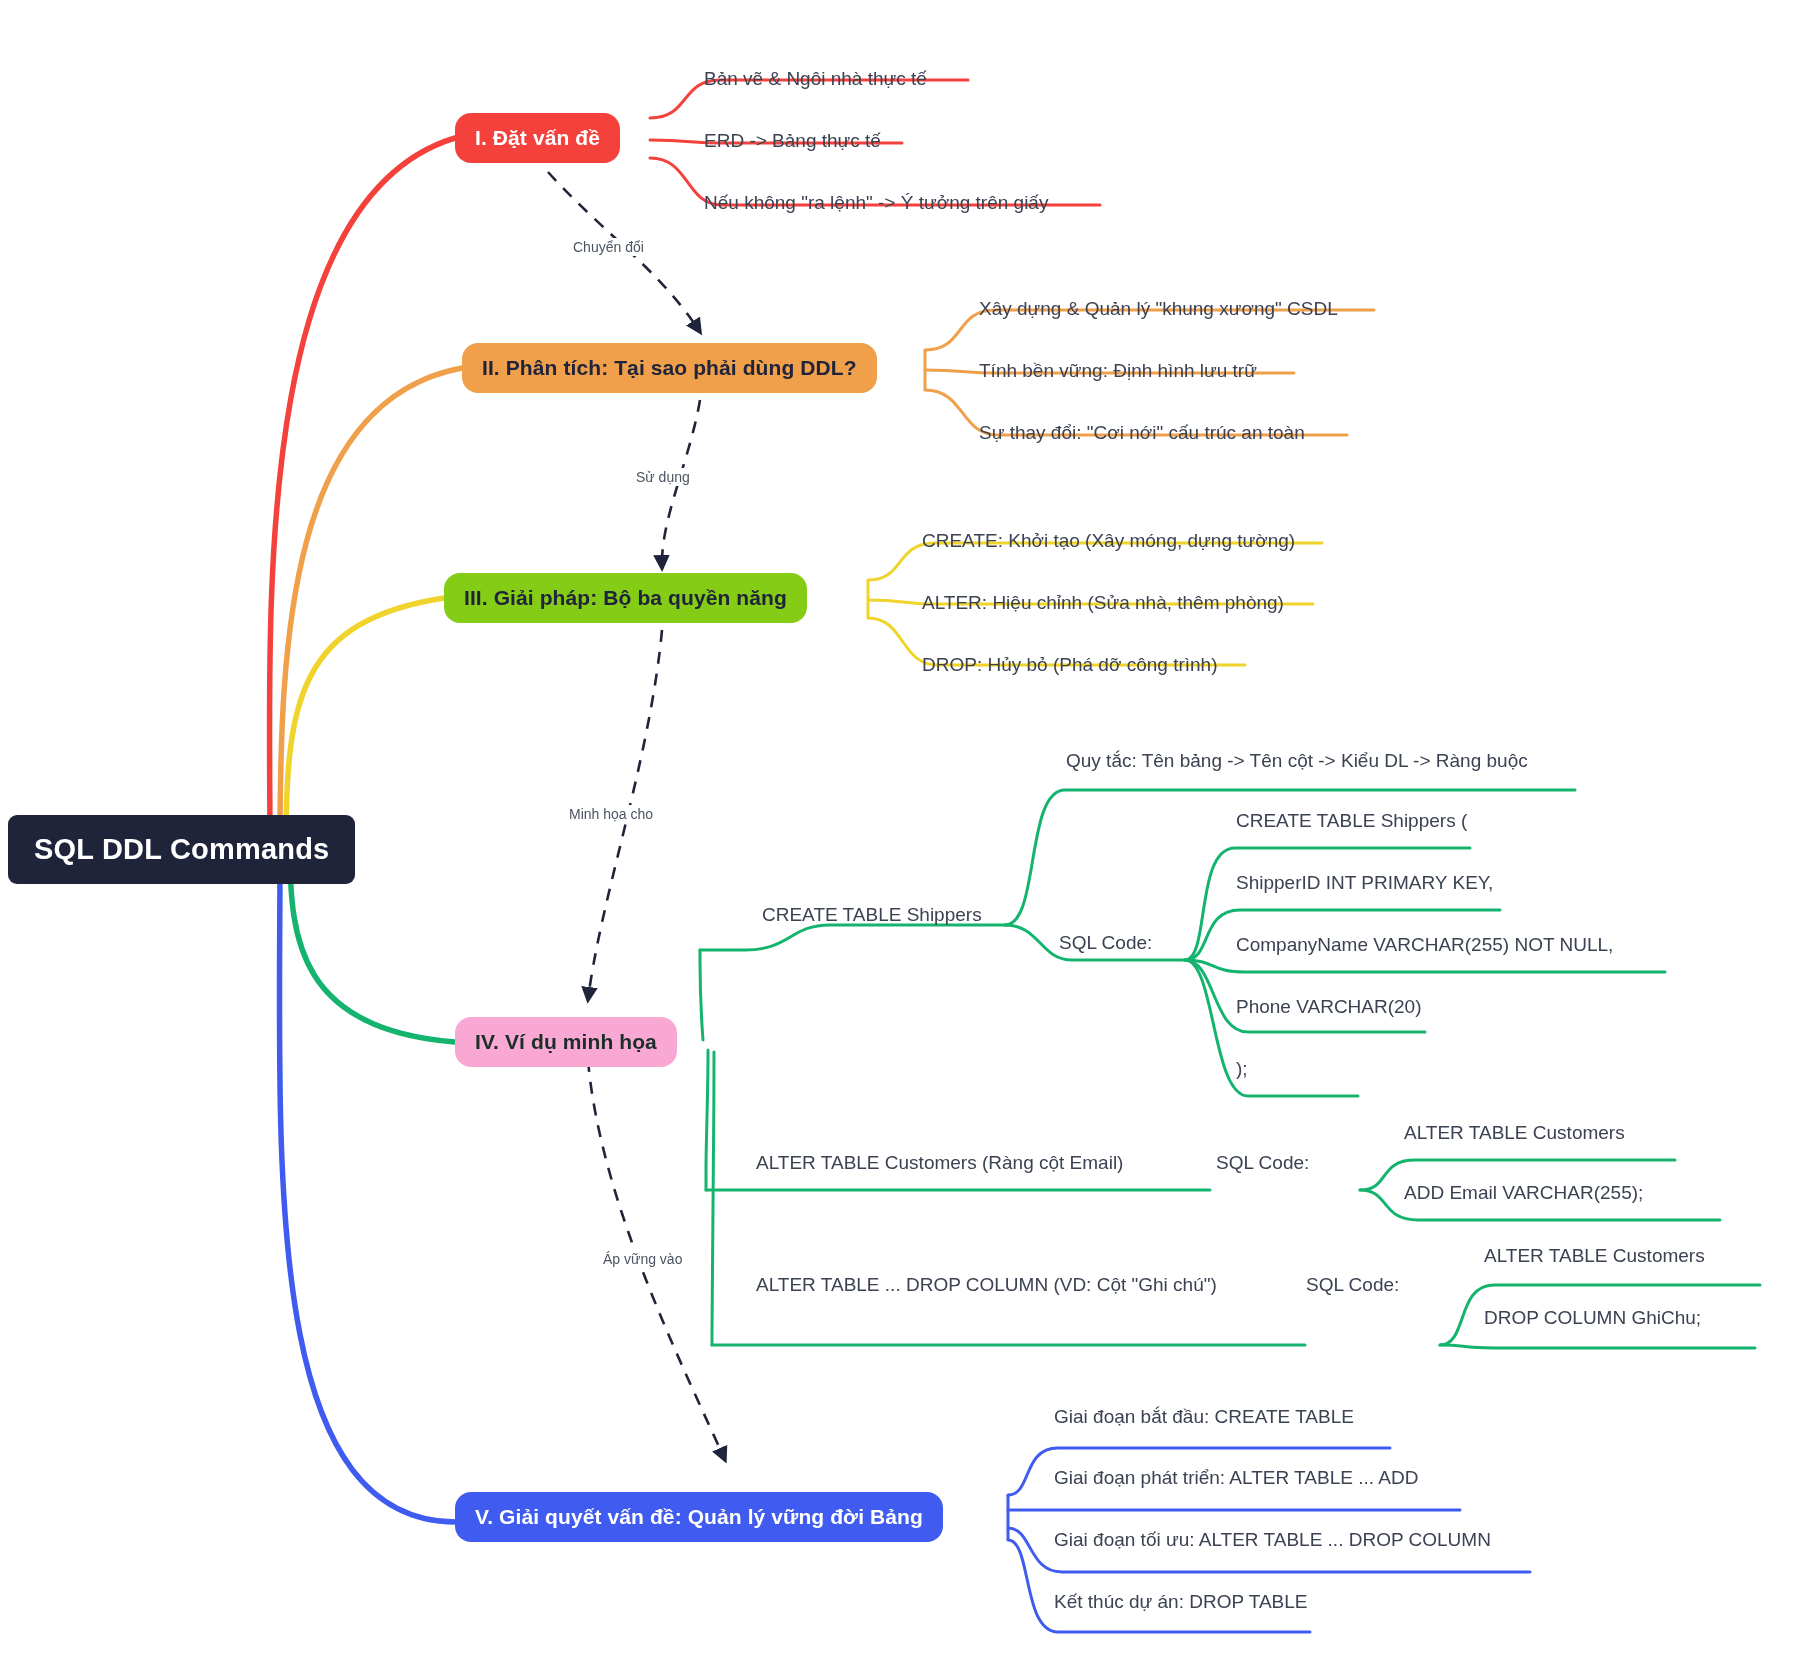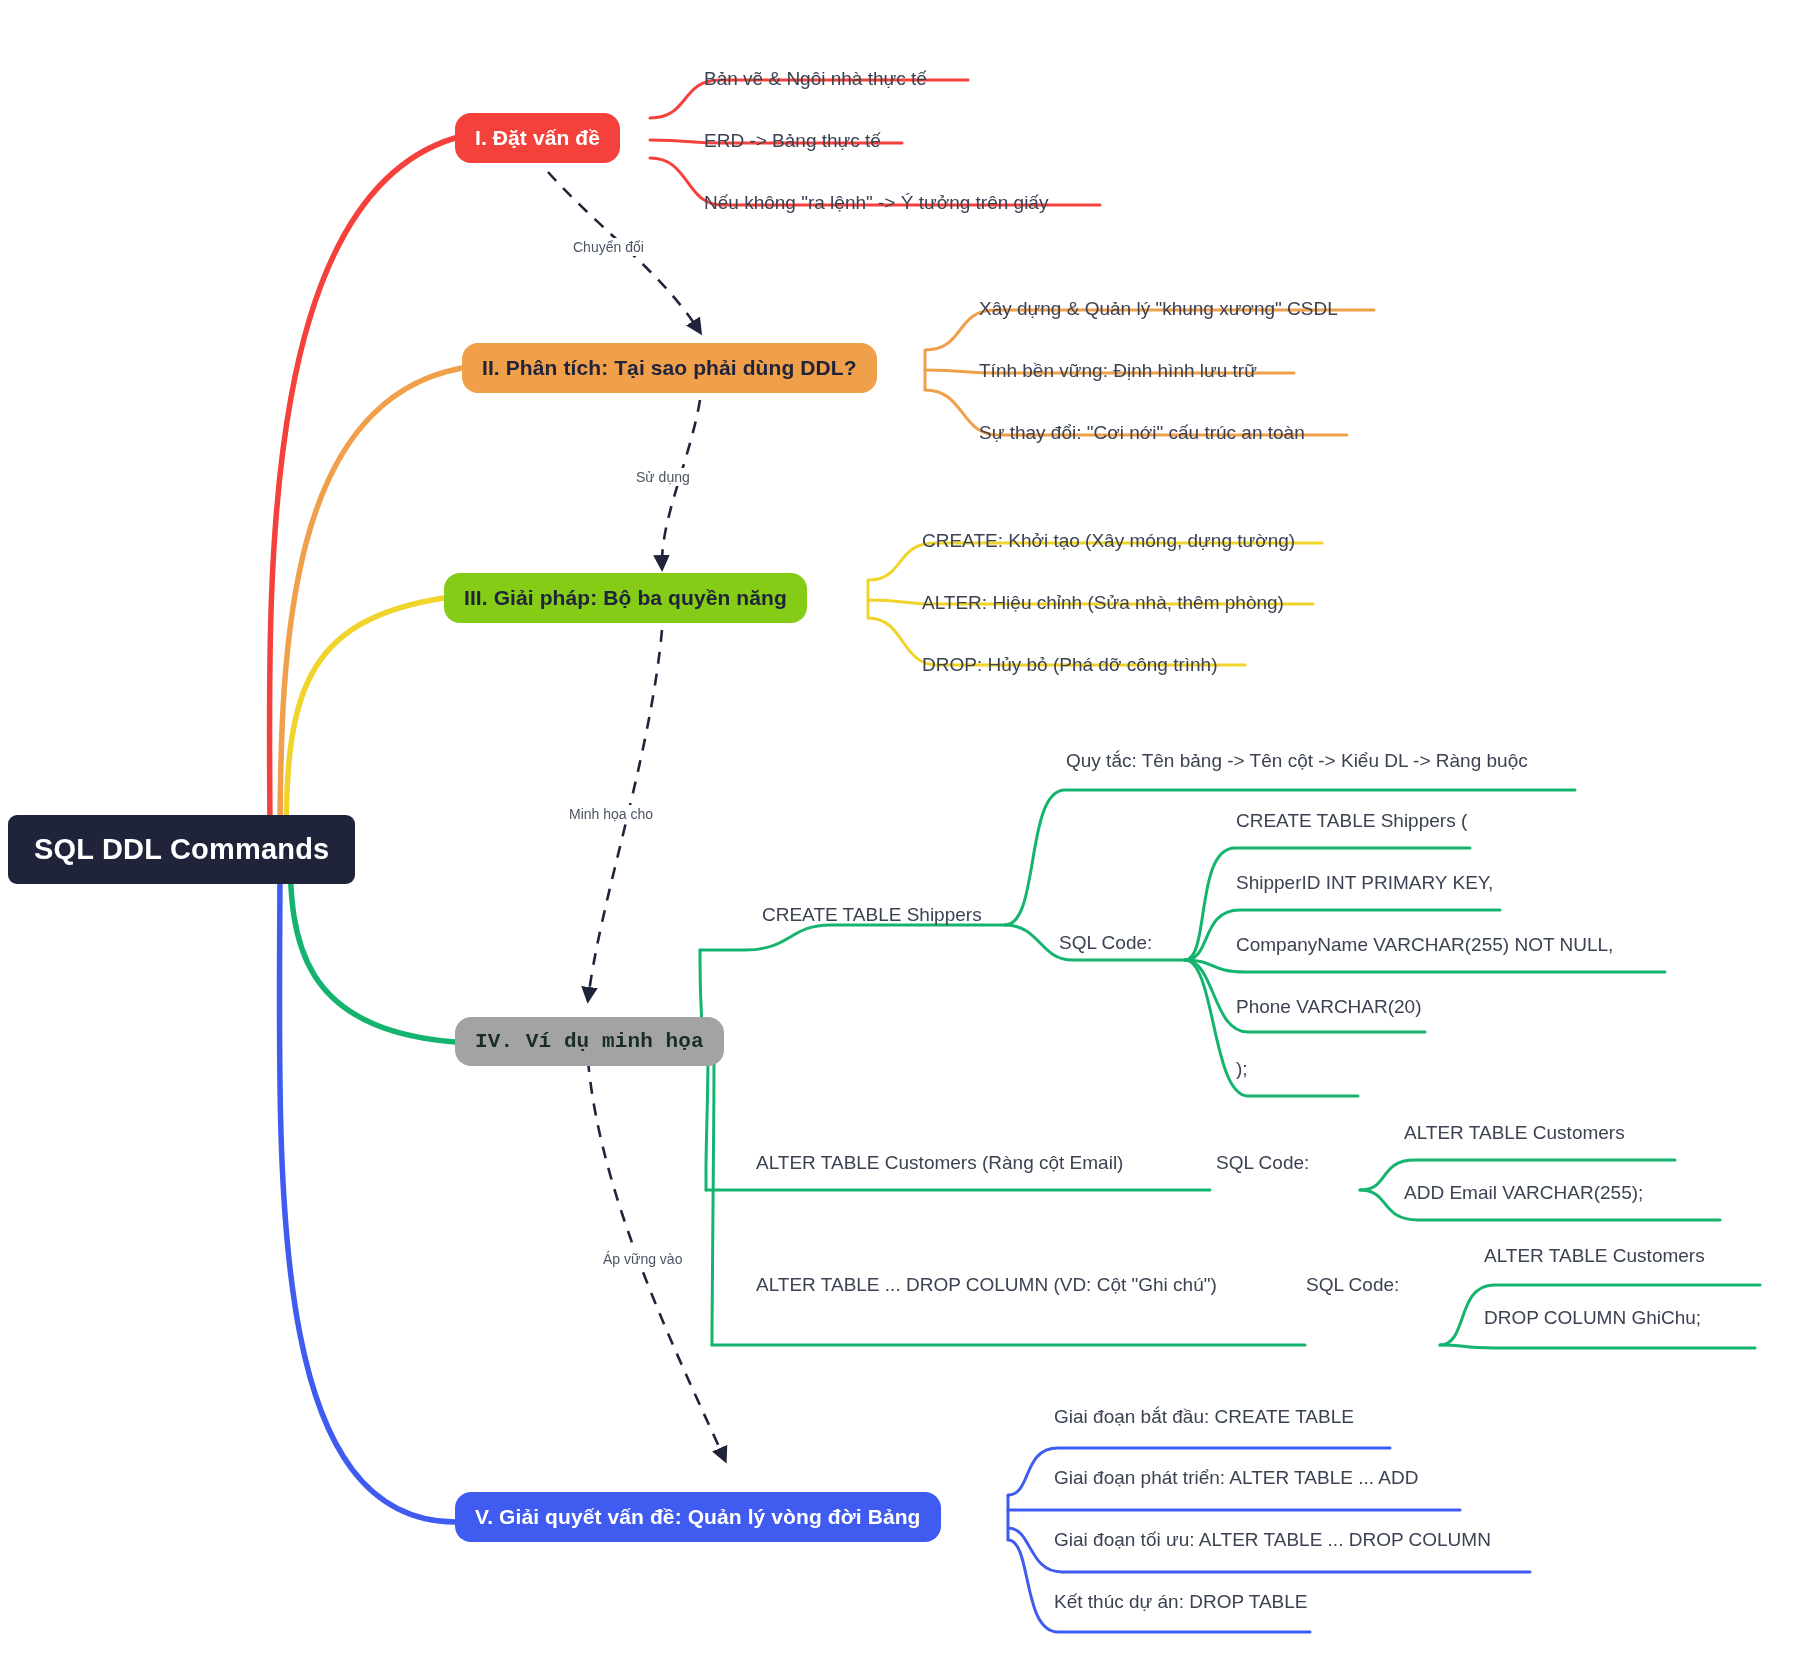--- a/index.html
+++ b/index.html
@@ -45,21 +45,21 @@
     color: #1f2937;
     font-size: 21px;
     font-weight: bold;
     border-radius: 16px;
     padding: 13px 20px;
     letter-spacing: 0.1px;
   }
   .branch-red    { background: #f5413b; color: #ffffff; }
   .branch-orange { background: #f0a04b; color: #20243a; }
   .branch-yellow { background: #84cc16; color: #20243a; }
-  .branch-green  { background: #a3a3a3; color: #1a2e28; font-family: Liberation Mono, monospace; }
+  .branch-green  { background: #f9a8d4; color: #1a2e28; }
   .branch-blue   { background: #3f5bf0; color: #ffffff; }
 
   
   .leaf-node {
     color: #3b4252;
     font-size: 19px;
     font-weight: normal;
     padding: 2px 4px;
     line-height: 1.2;
   }
@@ -175,21 +175,21 @@
   <div class="node leaf-node" style="left:752px; top:1150px;">ALTER TABLE Customers (Ràng cột Email)</div>
   <div class="node leaf-node" style="left:1212px; top:1150px;">SQL Code:</div>
   <div class="node leaf-node" style="left:1400px; top:1120px;">ALTER TABLE Customers</div>
   <div class="node leaf-node" style="left:1400px; top:1180px;">ADD Email VARCHAR(255);</div>
 
   <div class="node leaf-node" style="left:752px; top:1272px;">ALTER TABLE ... DROP COLUMN (VD: Cột "Ghi chú")</div>
   <div class="node leaf-node" style="left:1302px; top:1272px;">SQL Code:</div>
   <div class="node leaf-node" style="left:1480px; top:1243px;">ALTER TABLE Customers</div>
   <div class="node leaf-node" style="left:1480px; top:1305px;">DROP COLUMN GhiChu;</div>
 
-  <div class="node branch-node branch-blue" style="left:455px; top:1492px;">V. Giải quyết vấn đề: Quản lý vòng đời Bảng</div>
+  <div class="node branch-node branch-blue" style="left:455px; top:1492px;">V. Giải quyết vấn đề: Quản lý vững đời Bảng</div>
 
   <div class="node leaf-node" style="left:1050px; top:1404px;">Giai đoạn bắt đầu: CREATE TABLE</div>
   <div class="node leaf-node" style="left:1050px; top:1465px;">Giai đoạn phát triển: ALTER TABLE ... ADD</div>
   <div class="node leaf-node" style="left:1050px; top:1527px;">Giai đoạn tối ưu: ALTER TABLE ... DROP COLUMN</div>
   <div class="node leaf-node" style="left:1050px; top:1589px;">Kết thúc dự án: DROP TABLE</div>
 
   <div class="edge-label" style="left:570px; top:238px;">Chuyển đổi</div>
   <div class="edge-label" style="left:633px; top:468px;">Sử dụng</div>
   <div class="edge-label" style="left:566px; top:805px;">Minh họa cho</div>
   <div class="edge-label" style="left:600px; top:1250px;">Áp vững vào</div>

